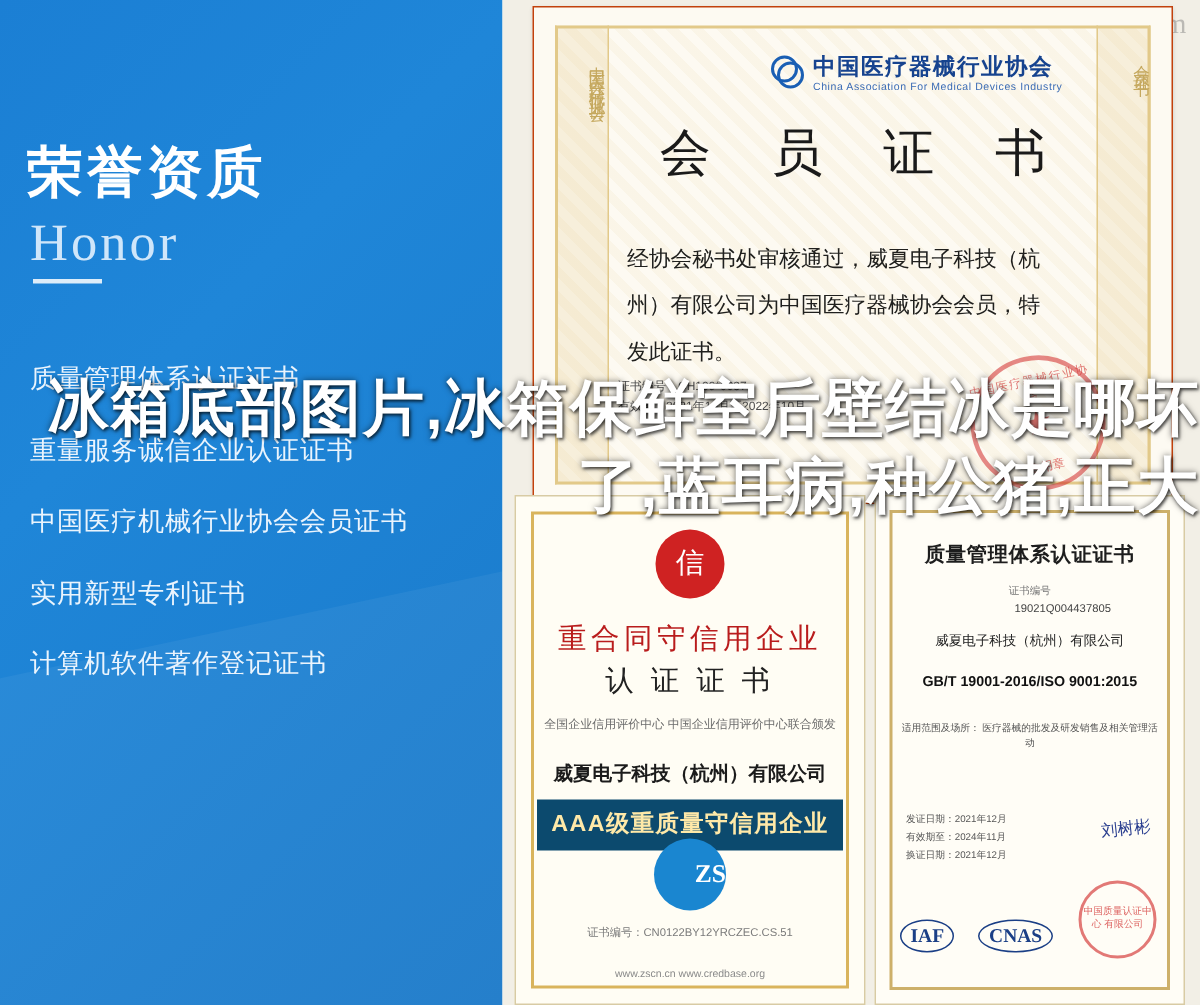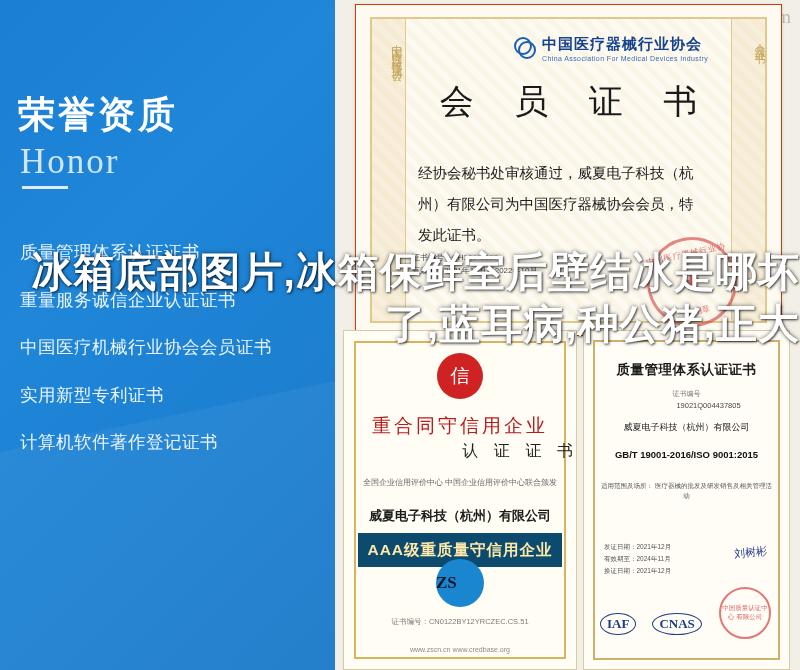--- a/index.html
+++ b/index.html
@@ -269,23 +269,23 @@
     left: 0; right: 0; top: 82px;
     text-align: center;
     font-family: "Liberation Serif", serif;
     font-size: 19px;
     color: #b91c1c;
     letter-spacing: 3px;
   }
   .aaa-t2 {
     position: absolute;
     left: 0; right: 0; top: 110px;
-    text-align: right;
-    font-family: Liberation Mono, monospace;
-    font-size: 16px;
+    text-align: center;
+    font-family: Liberation Sans, sans-serif;
+    font-size: 19px;
     color: #222;
     letter-spacing: 3px;
   }
   .aaa-sub {
     position: absolute;
     left: 0; right: 0; top: 146px;
     text-align: center;
     font-size: 8px;
     color: #6b6b6b;
     line-height: 12px;
@@ -319,24 +319,24 @@
     color: #7a7a7a;
   }
   .zs-seal {
     position: absolute;
     left: 50%;
     bottom: 62px;
     transform: translateX(-50%);
     width: 48px; height: 48px;
     border-radius: 50%;
     background: #1a86d0;
-    color: #0f172a;
+    color: #ffffff;
     font-size: 17px;
     font-weight: bold;
-    text-align: left;
+    text-align: right;
     line-height: 48px;
     font-family: "Liberation Serif", serif;
   }
   .zs-url {
     position: absolute;
     left: 0; right: 0; bottom: 16px;
     text-align: center;
     font-size: 7px;
     color: #8a8a8a;
   }

